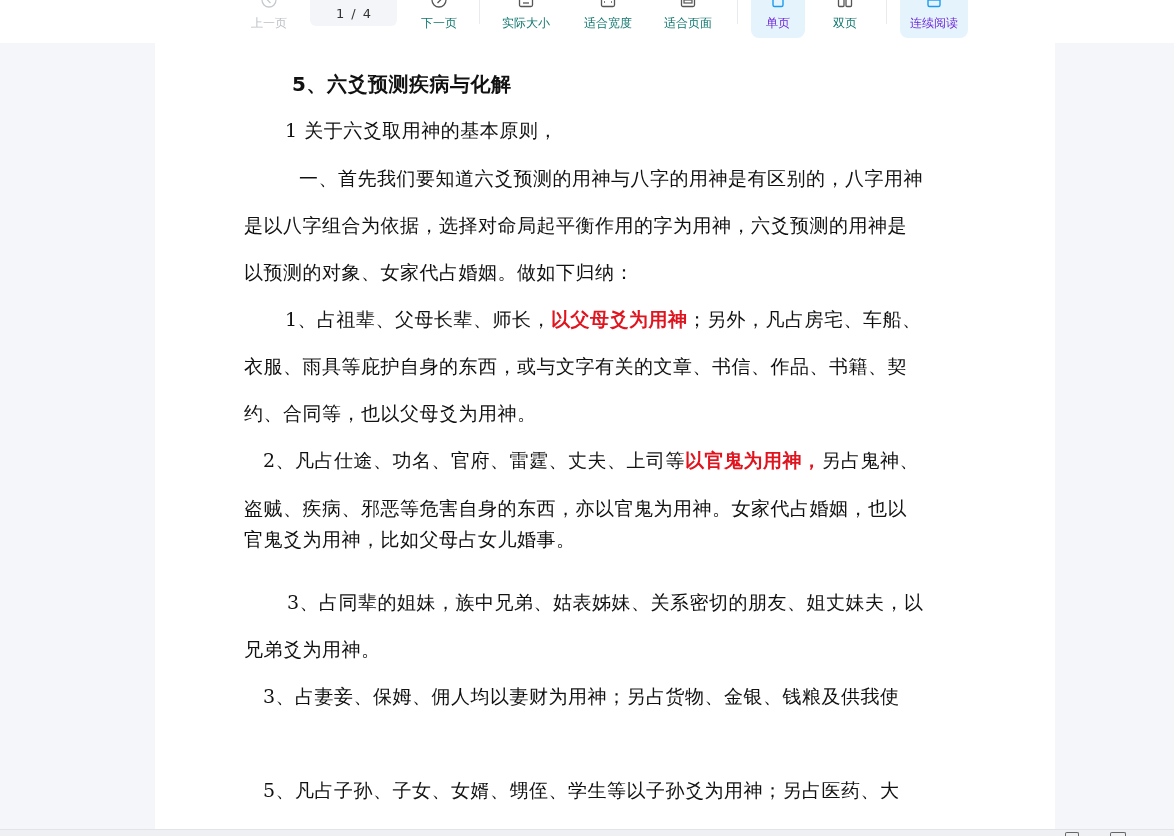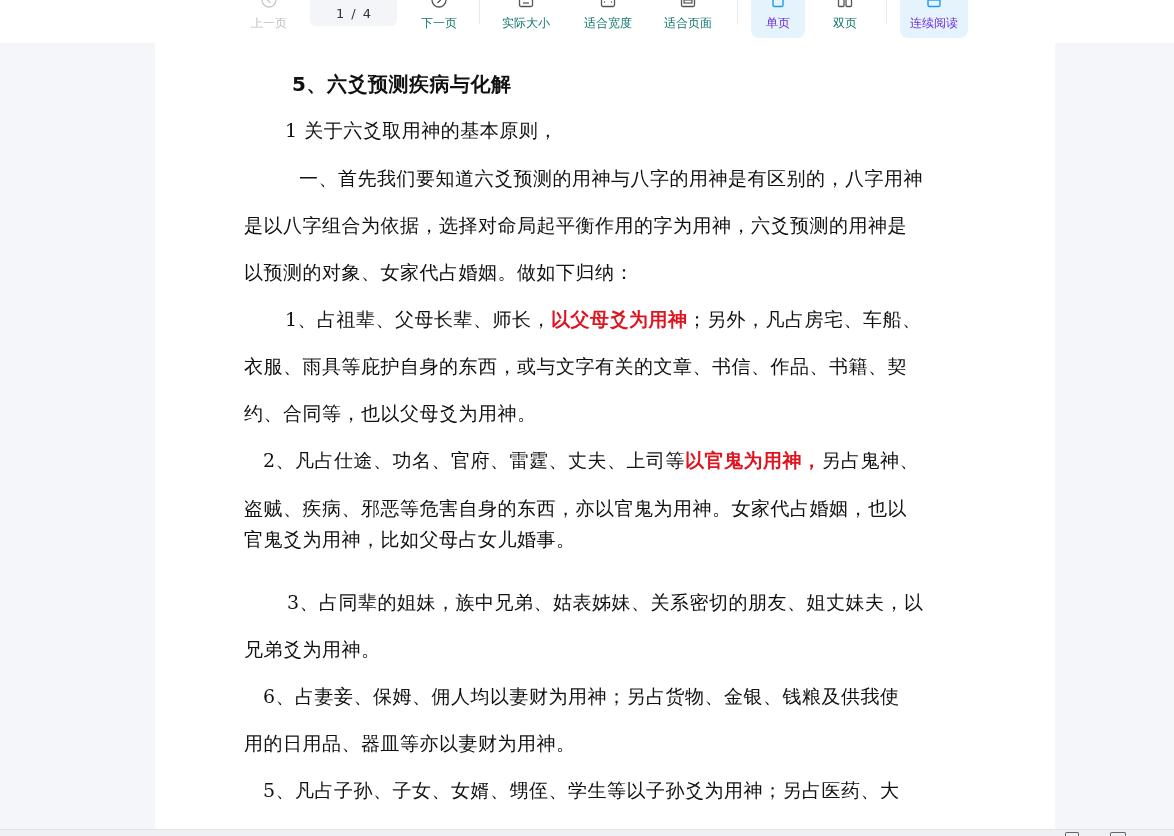--- a/index.html
+++ b/index.html
@@ -136,21 +136,20 @@
 
   <div class="line" style="left:108px;top:405px;">
     <span>2、凡占仕途、功名、官府、雷霆、丈夫、上司等</span><span class="red">以官鬼为用神，</span><span>另占鬼神、</span>
   </div>
   <div class="line" style="left:89px;top:453px;">盗贼、疾病、邪恶等危害自身的东西，亦以官鬼为用神。女家代占婚姻，也以</div>
   <div class="line" style="left:89px;top:484px;">官鬼爻为用神，比如父母占女儿婚事。</div>
 
   <div class="line" style="left:108px;top:547px;margin-left:24px;">3、占同辈的姐妹，族中兄弟、姑表姊妹、关系密切的朋友、姐丈妹夫，以</div>
   <div class="line" style="left:89px;top:594px;">兄弟爻为用神。</div>
 
-  <div class="line" style="left:108px;top:641px;">6、占妻妾、保姆、佣人均以妻财为用神；另占货物、金银、钱粮及供我使</div>
-  <div class="line" style="left:89px;top:688px;">用的日用品、器皿等亦以妻财为用神。</div>
+  <div class="line" style="left:108px;top:641px;">3、占妻妾、保姆、佣人均以妻财为用神；另占货物、金银、钱粮及供我使</div>
 
   <div class="line" style="left:108px;top:735px;">5、凡占子孙、子女、女婿、甥侄、学生等以子孙爻为用神；另占医药、大</div>
 </div>
 
 <div class="bottom-bar"></div>
 <div class="bb-icon" style="left:1065px;"></div>
 <div class="bb-icon" style="left:1110px;width:16px;"></div>
 
 </body></html>

